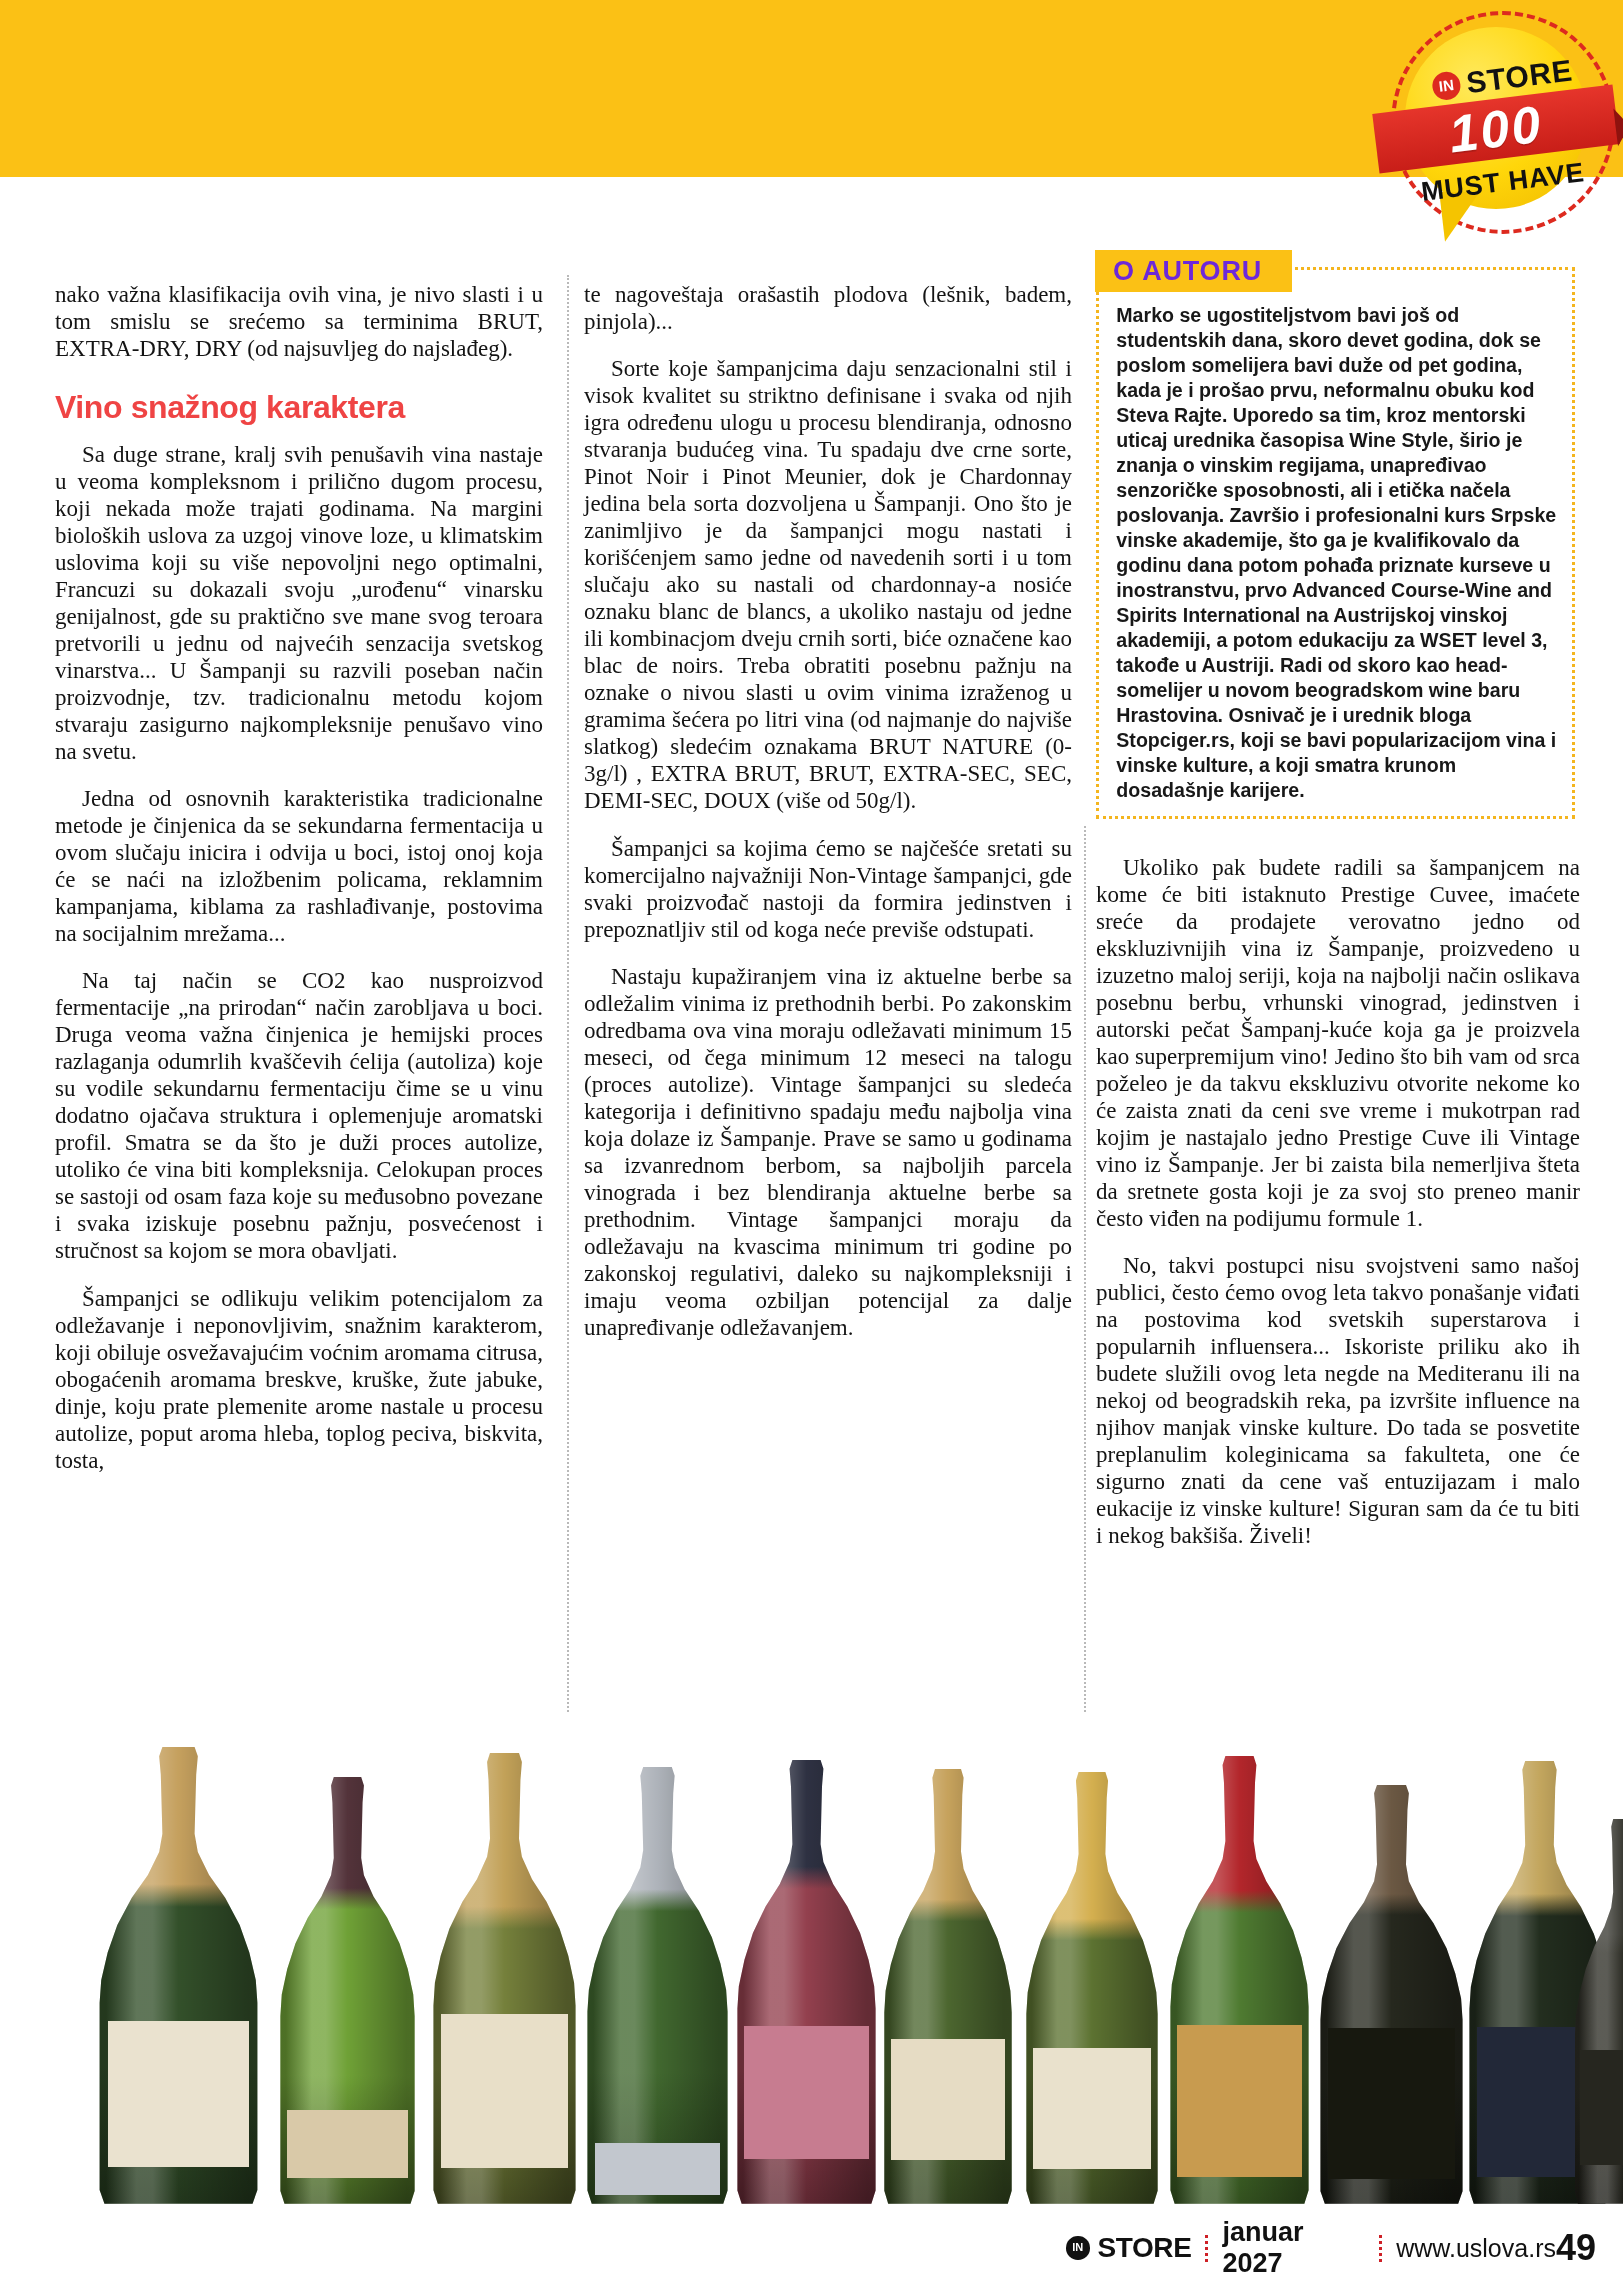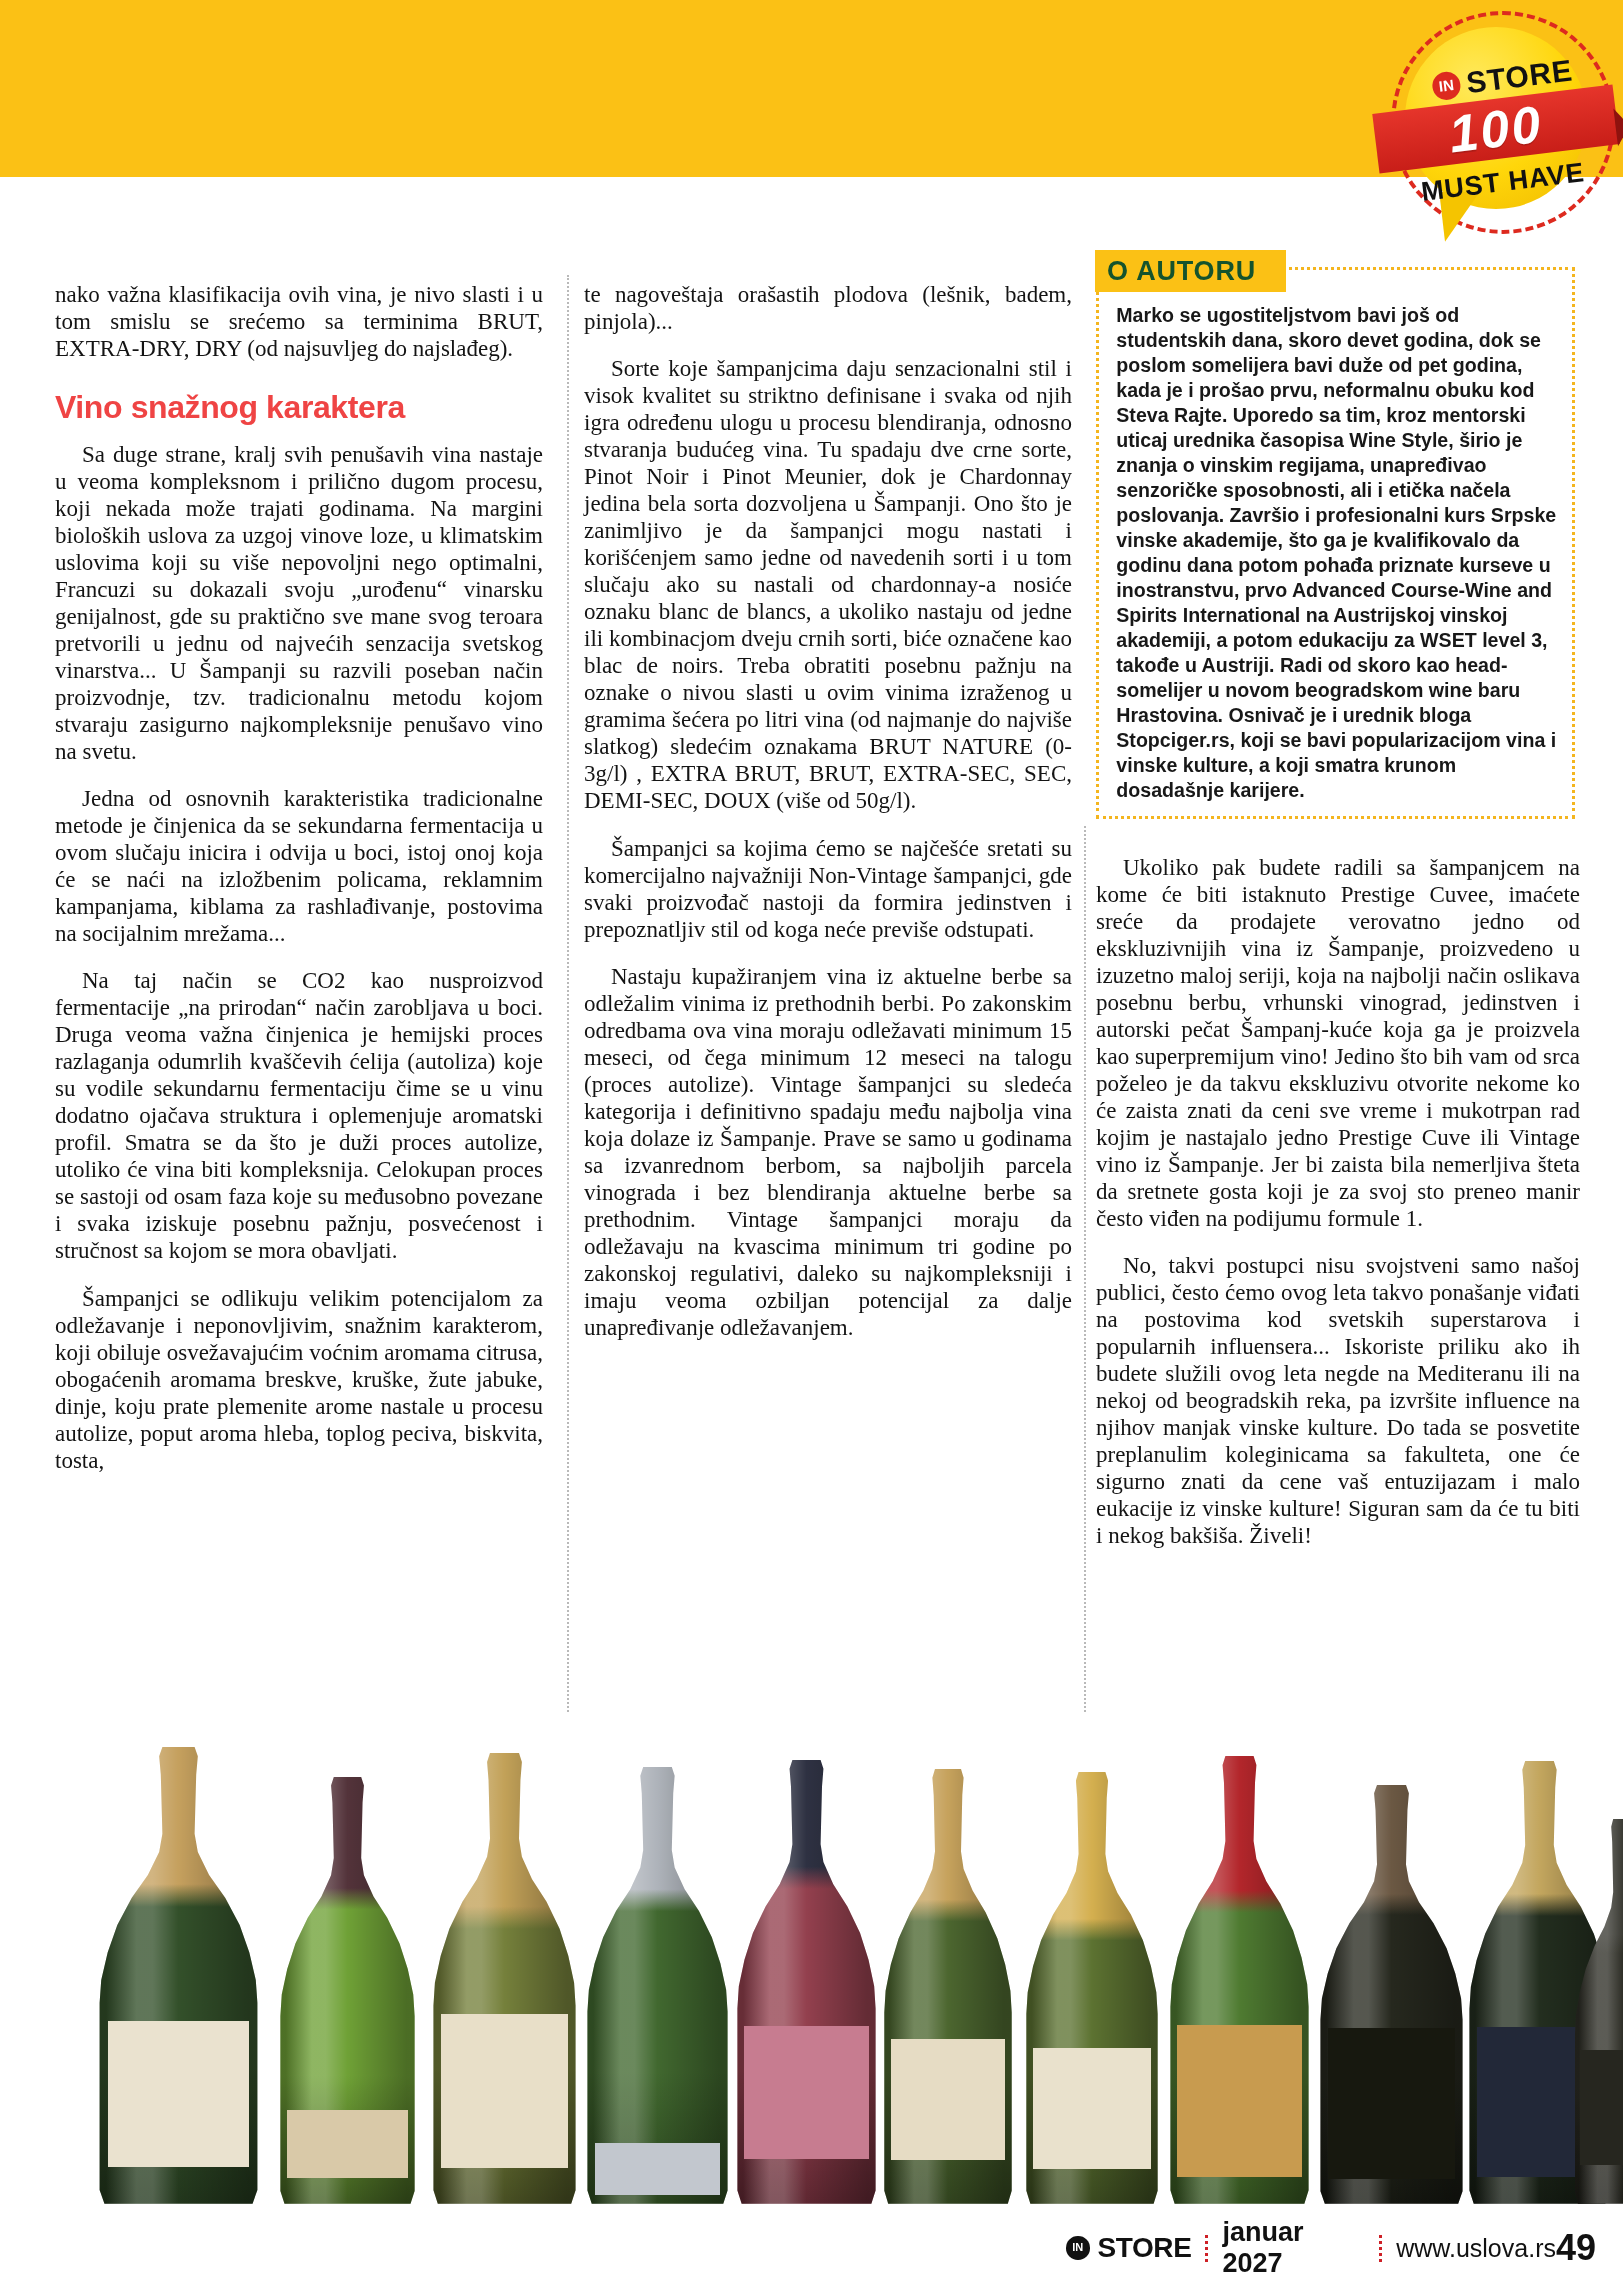--- a/index.html
+++ b/index.html
@@ -36,22 +36,22 @@
   .col p{margin:0 0 20.4px 0;}
   .col p.indent{text-indent:27px;}
   .col h2{font:800 32px/36px "Liberation Sans",sans-serif;color:#ef4444;letter-spacing:-0.4px;
         margin:27px 0 15.7px 0;text-align:left;}
   .vsep{position:absolute;width:0;border-left:2.4px dotted #b9b9b9;}
   .vsep-1{left:567px;top:275px;height:1437px;}
   .vsep-2{left:1084px;top:826px;height:886px;}
   
   .author-box{position:relative;border:3.9px dotted var(--box_yellow,#F4B51E);padding:33px 15.7px 12.6px 17.3px;
         margin:0 4.7px 35px 0;}
-  .author-label{position:absolute;top:-20.4px;left:-3.9px;background:var(--band,#FBC115);color:#14532d;
-        font:800 27px/28px "Liberation Sans",sans-serif;letter-spacing:0.8px;padding:7px 30px 7px 12px;}
+  .author-label{position:absolute;top:-20.4px;left:-3.9px;background:var(--band,#FBC115);color:#6d28d9;
+        font:800 27px/28px "Liberation Sans",sans-serif;letter-spacing:0.8px;padding:7px 30px 7px 18px;}
   .author-text{font:700 19.6px/25px "Liberation Sans",sans-serif;color:#181818;text-align:left;}
   
   .photo{position:absolute;left:43px;right:0;top:1725px;height:485px;background:#fff;overflow:hidden;}
   .bottle{position:absolute;bottom:6.3px;
         clip-path:polygon(40% 0%,60% 0%,62% 2%,61% 6%,60% 19%,62% 23%,69% 28%,79% 33%,88% 39%,94% 45%,98% 51%,99% 56%,99% 97%,96% 100%,4% 100%,1% 97%,1% 56%,2% 51%,6% 45%,12% 39%,21% 33%,31% 28%,38% 23%,40% 19%,39% 6%,38% 2%);}
   .bottle-label{position:absolute;left:6%;right:6%;}
   
   .footer{position:absolute;left:1066px;right:27px;top:2227px;height:42px;display:flex;align-items:center;
         font-family:"Liberation Sans",sans-serif;color:#111;}
   .f-logo{width:23.6px;height:23.6px;border-radius:50%;background:#111;color:#fff;font:900 11px/23.6px "Liberation Sans",sans-serif;

